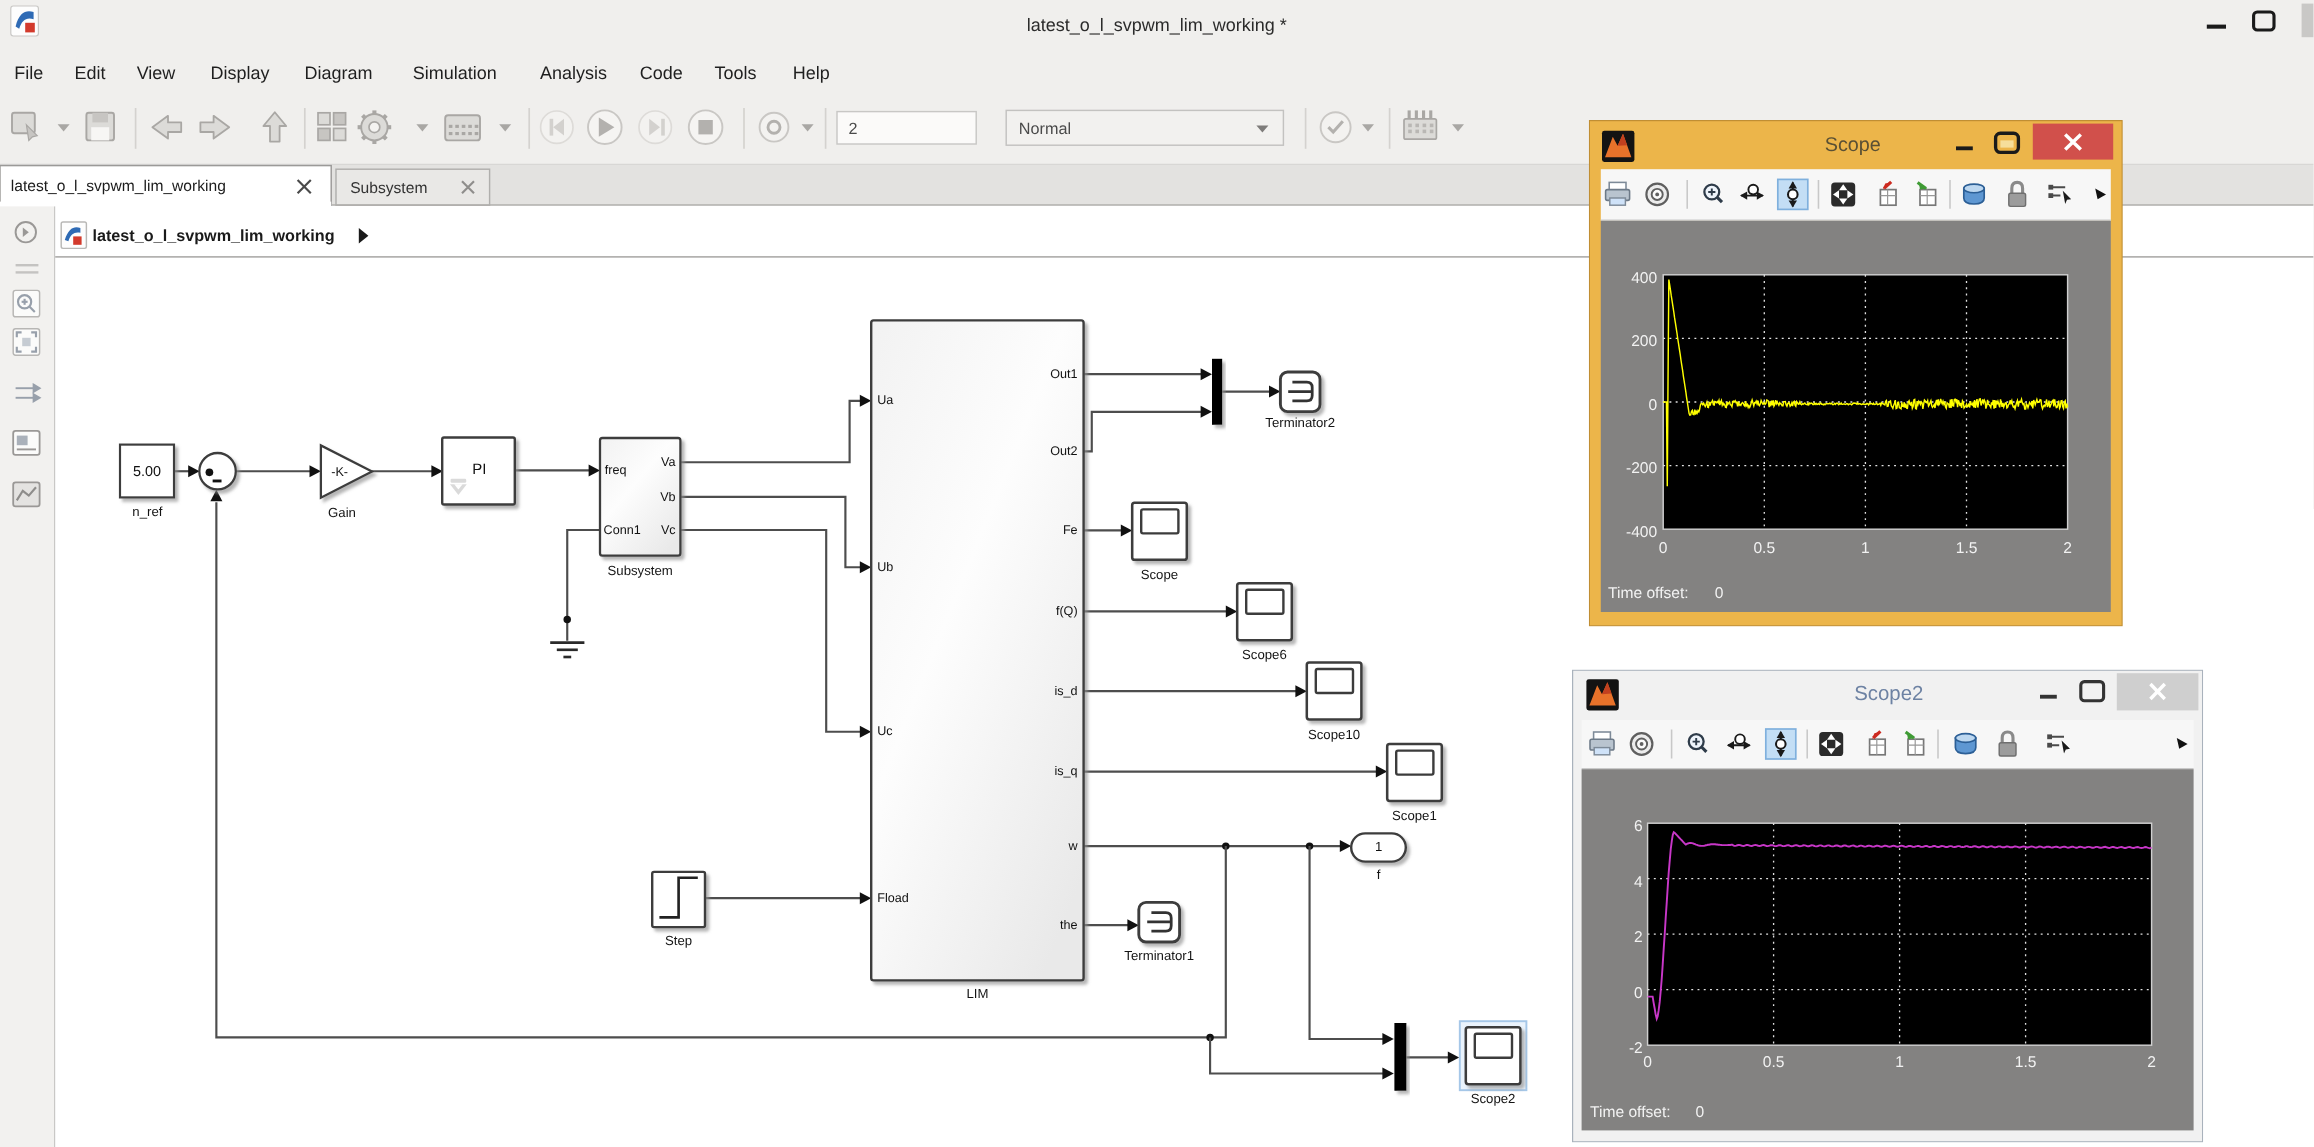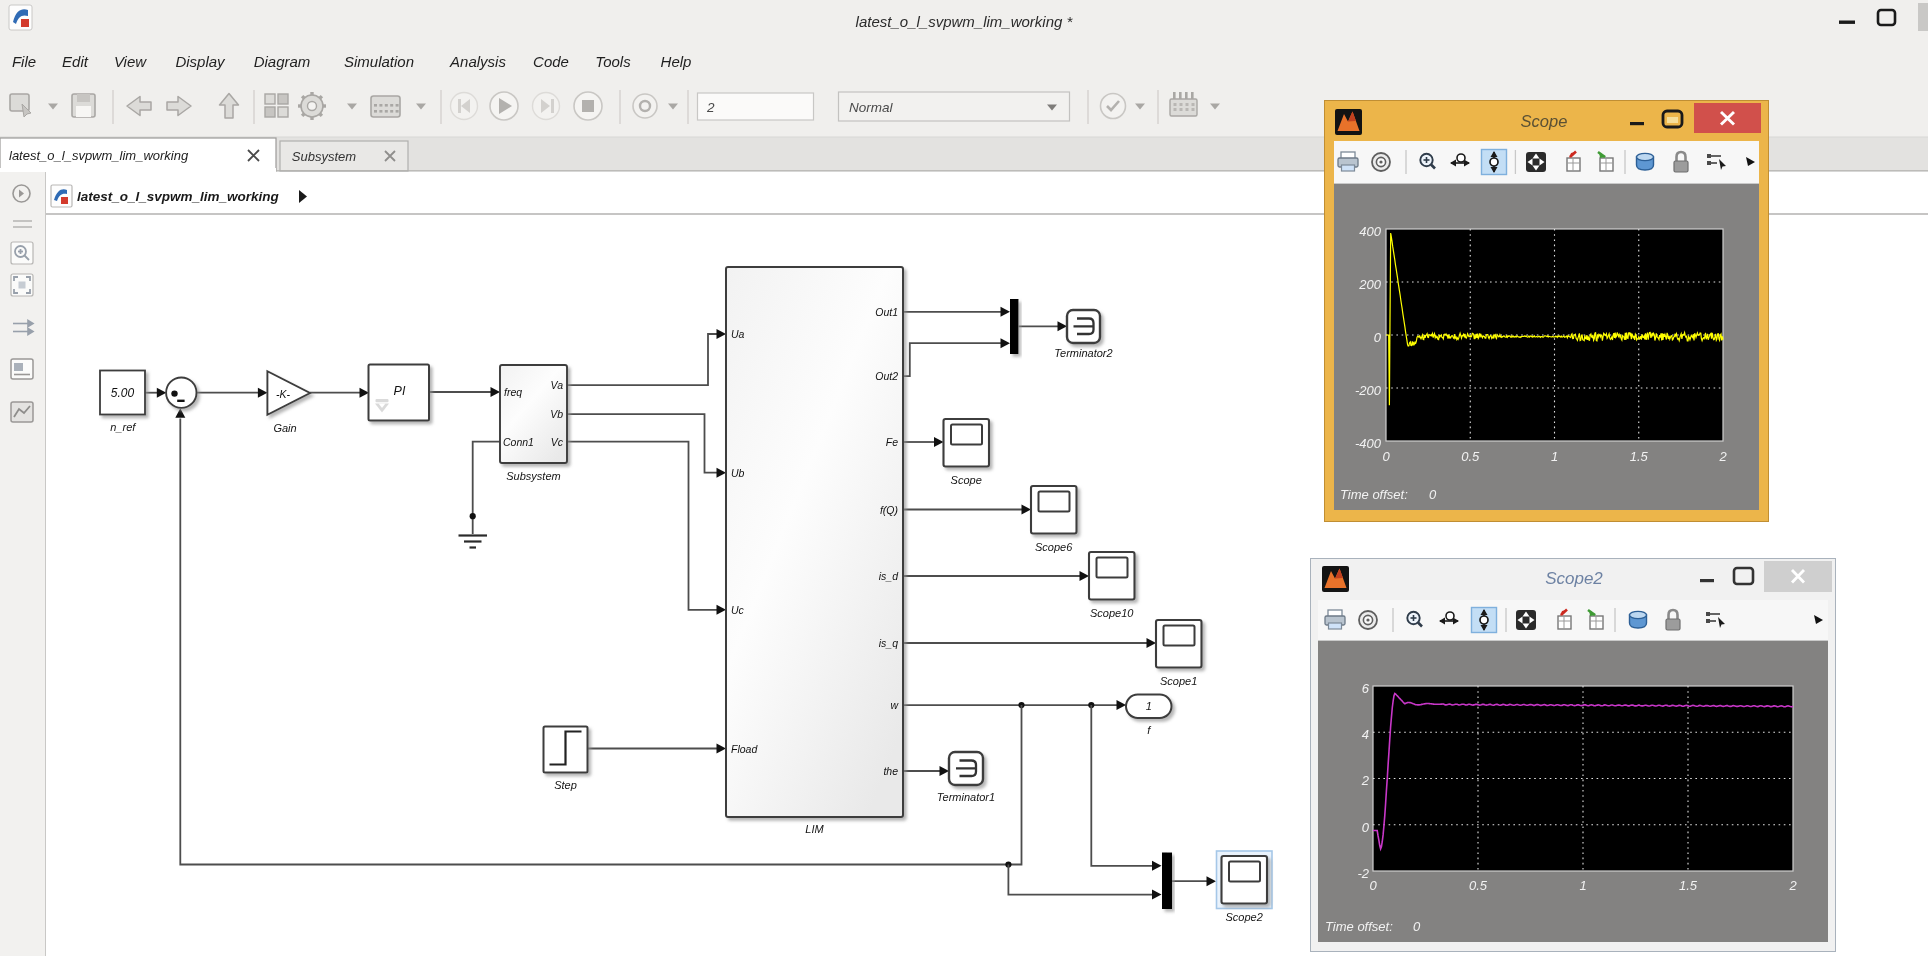--- a/index.html
+++ b/index.html
@@ -1,17 +1,17 @@
 <!DOCTYPE html>
 <html><head><meta charset="utf-8">
 <style>
 * { margin:0; padding:0; box-sizing:border-box; }
 html,body { width:1928px; height:956px; overflow:hidden; background:#f0efed;
   font-family:"Liberation Sans", sans-serif; }
-#page { position:relative; width:1928px; height:810px;font-style:italic; }
+#page { position:relative; width:1928px; height:810px; }
 svg text { font-family:"Liberation Sans", sans-serif; }
 </style></head>
 <body>
 <div id="page">
 <svg width="1928" height="956" viewBox="0 0 1928 956" style="position:absolute;left:0;top:0">
       <rect x="0" y="0" width="1928" height="137" fill="#f0efed"></rect>
       <rect x="0" y="137" width="1928" height="34" fill="#e3e2e0"></rect>
       <rect x="0" y="171" width="1928" height="785" fill="#ffffff"></rect>
       <rect x="0" y="171" width="45" height="785" fill="#f2f1ef"></rect>
       <line x1="45.5" y1="171" x2="45.5" y2="956" stroke="#c9c8c6" stroke-width="1"></line>

